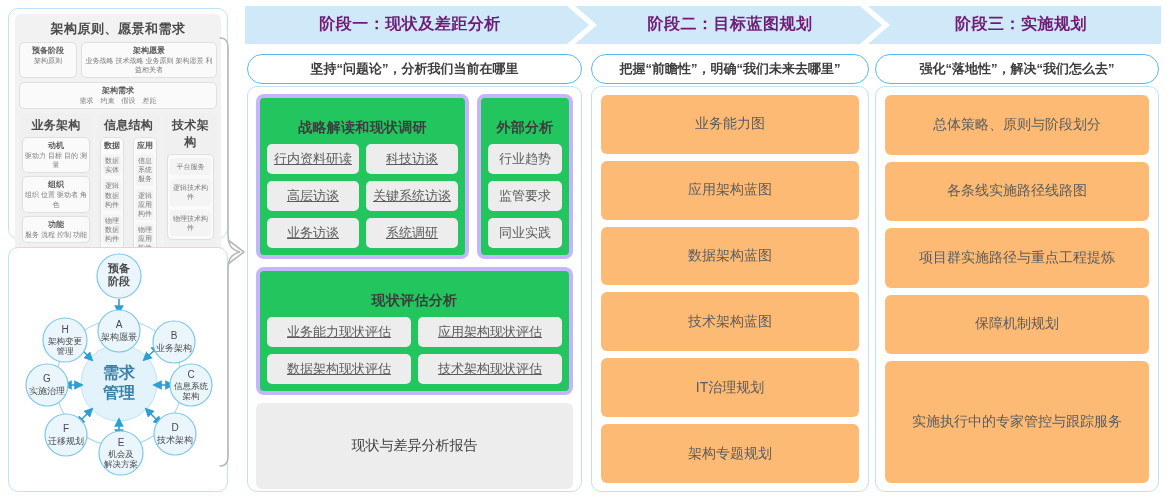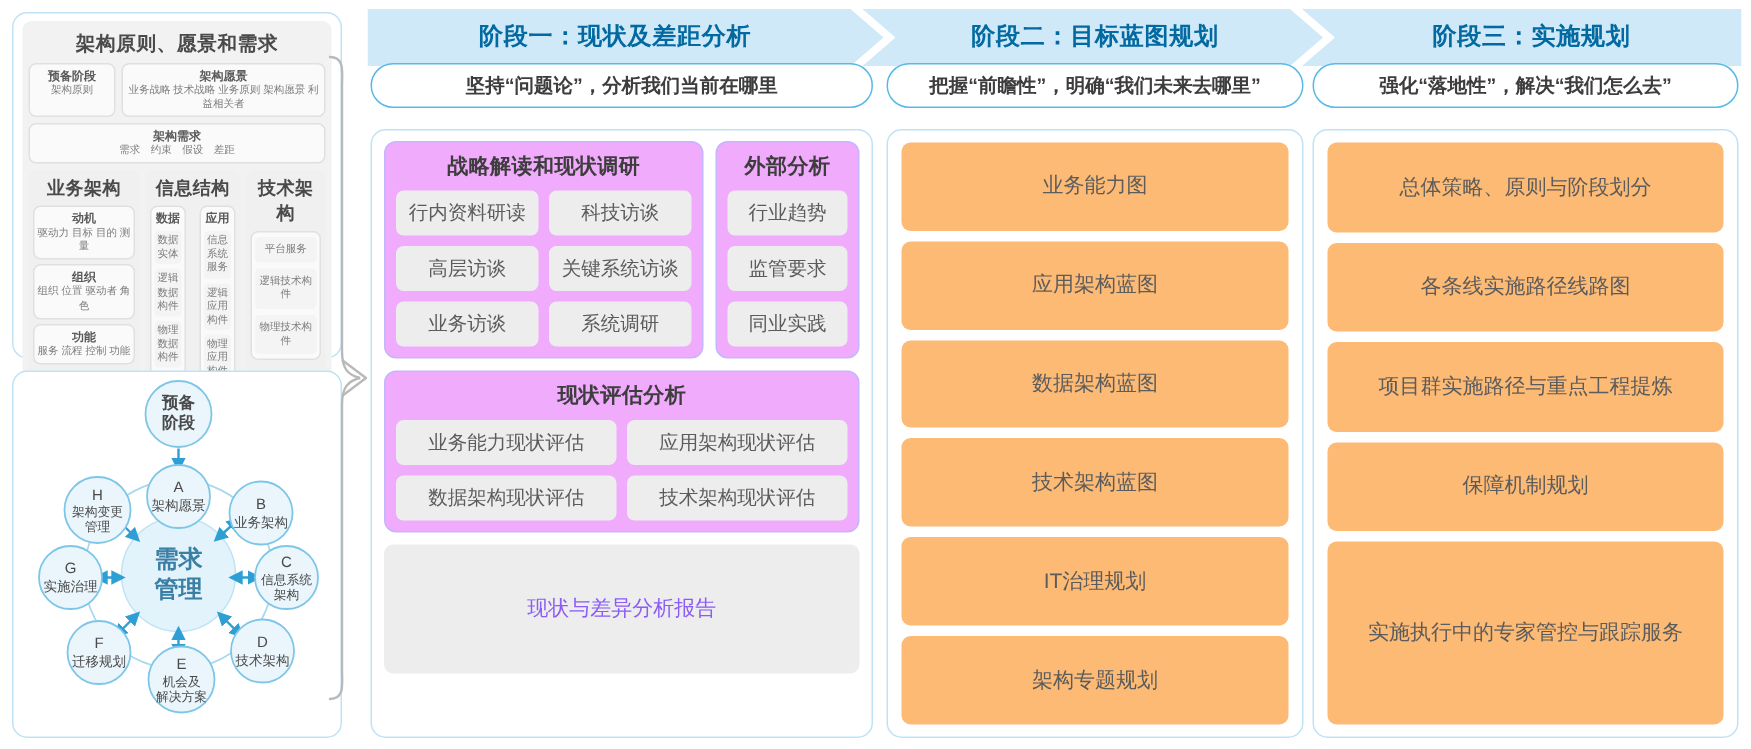--- a/index.html
+++ b/index.html
@@ -66,65 +66,65 @@
   }
   .adm-svg{position:absolute;left:0;top:0;}
 
   
   .brace{position:absolute;left:214px;top:34px;}
 
   
   .phases{position:absolute;left:245px;top:6px;width:916px;height:487px;}
   .band{position:absolute;left:0;top:0;width:916px;height:38px;}
   .band-label{
-    position:absolute;top:8px;font-weight:bold;font-size:16px;color:#0369a1;
+    position:absolute;top:8px;font-weight:bold;font-size:16px;color:#701a75;
     text-align:center;letter-spacing:.5px;white-space:nowrap;
   }
 
-  .sub-row{position:absolute;top:36px;left:0;width:916px;height:30px;}
+  .sub-row{position:absolute;top:48px;left:0;width:916px;height:30px;}
   .sub-pill{
     position:absolute;top:0;height:30px;border:1px solid #58b9e8;border-radius:15px;
     background:#fff;display:flex;align-items:center;justify-content:center;
     font-weight:bold;font-size:13px;color:#3d3d3d;box-sizing:border-box;
     white-space:nowrap;
   }
 
   .col-panel{
     position:absolute;top:80px;border:1px solid #bfe3f5;border-radius:10px;
     background:#fff;box-sizing:border-box;
   }
 
   
   .p1-pad{padding:7px 8px;box-sizing:border-box;height:100%;}
   .p1-top{display:flex;gap:8px;}
   .grp{
-    border:1px solid #c4b5fd;border-radius:8px;background:#f0abfc;
-    padding:6px 7px 7px;box-sizing:border-box;
+    border:4px solid #c4b5fd;border-radius:8px;background:#22c55e;
+    padding:20px 7px 7px;box-sizing:border-box;
   }
   .grp-title{
     text-align:center;font-weight:bold;font-size:14px;color:#3d3d3d;
     margin:1px 0 7px;letter-spacing:.3px;
   }
   .chip{
     background:#ededed;border-radius:5px;height:30px;
     display:flex;align-items:center;justify-content:center;
     font-size:13px;color:#5c5c5c;white-space:nowrap;
   }
-  .chip-row{display:flex;gap:7px;margin-bottom:7px;}
+  .chip-row{display:flex;gap:7px;margin-bottom:7px;text-decoration:underline;}
   .chip-row:last-child{margin-bottom:0;text-align:right;}
   .chip-row>.chip{flex:1;}
   .grp-a{flex:1;}
   .grp-b{width:96px;flex:none;}
   .grp-b .chip{margin-bottom:7px;font-size:13px;}
   .grp-b .chip:last-child{margin-bottom:0;}
   .grp-c{margin-top:8px;}
   .report{
     margin-top:8px;background:#ededed;border-radius:6px;height:86px;
     display:flex;align-items:center;justify-content:center;
-    font-size:14px;color:#8b5cf6;
+    font-size:14px;color:#404040;
   }
 
   
   .stack{padding:8px 9px;box-sizing:border-box;height:100%;
     display:flex;flex-direction:column;gap:7px;}
   .stack .item{
     background:#fdba74;border-radius:6px;
     display:flex;align-items:center;justify-content:center;
     font-size:14px;color:#5c5c5c;text-align:center;white-space:nowrap;
   }

